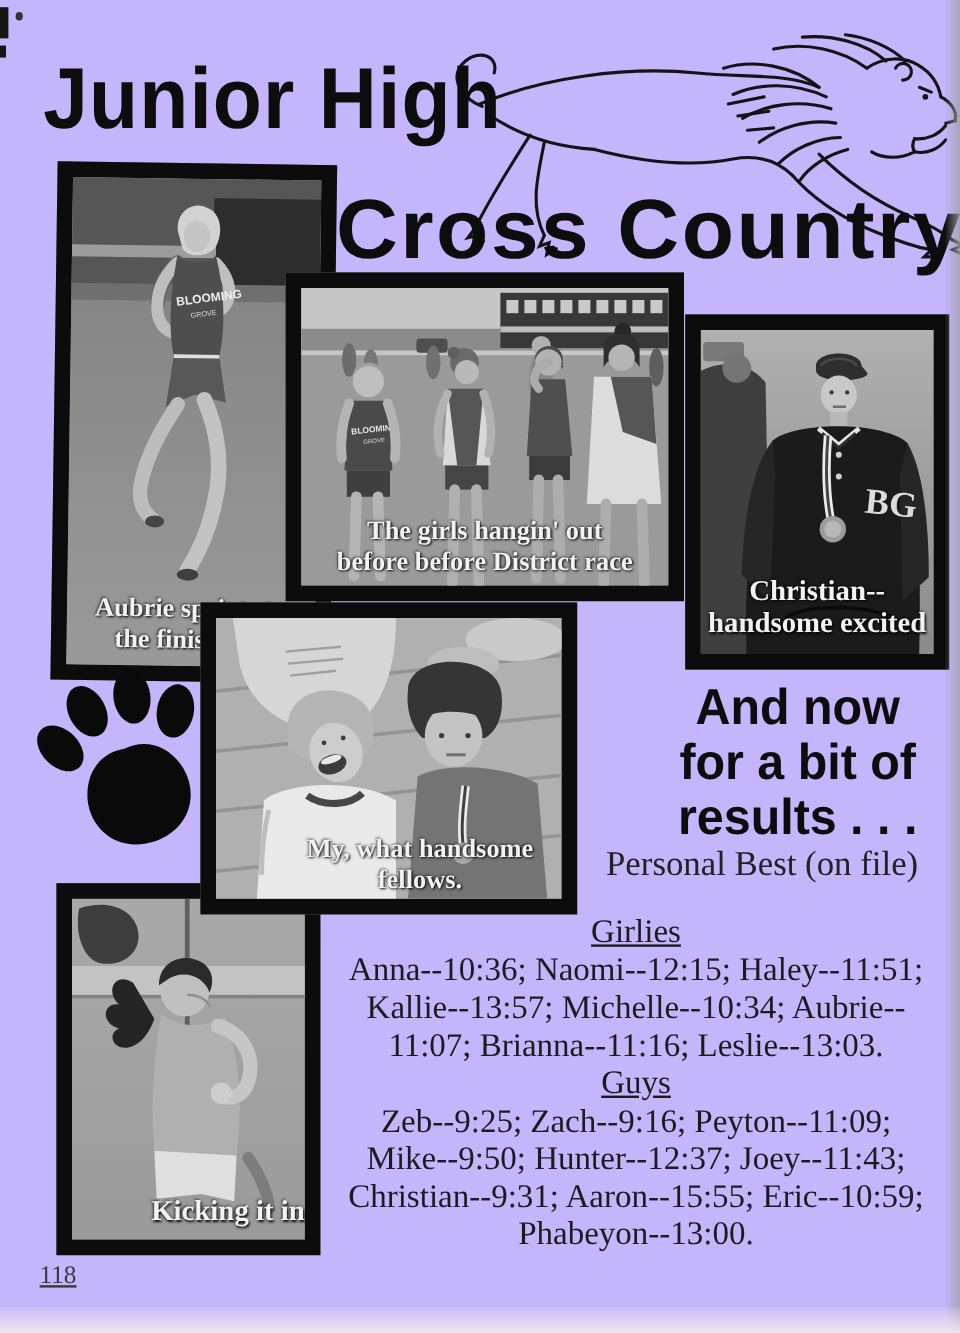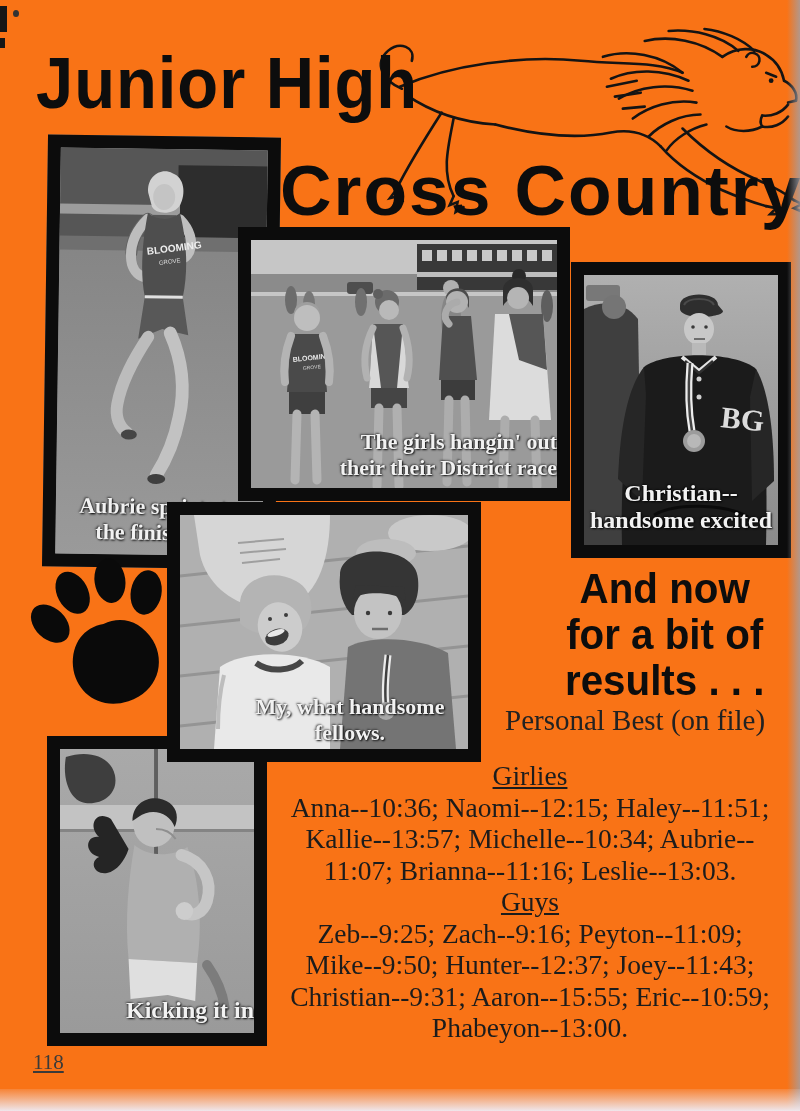--- a/index.html
+++ b/index.html
@@ -1,18 +1,18 @@
 <!DOCTYPE html>
 <html><head>
 <meta charset="utf-8">
 <style>
   html,body{margin:0;padding:0;}
   .page{
     position:relative; width:800px; height:1111px; overflow:hidden;
-    background:#f97316;
+    background:#c4b5fd;
     font-family:"Liberation Serif", serif;
   }
   
   .grunge{
     font-family:"Liberation Sans", sans-serif;
     font-weight:800; color:#0d0d0d; white-space:nowrap;
   }
   .title1{position:absolute; left:36px; top:44px; font-size:72px; line-height:78px;
     transform:scaleX(0.93); transform-origin:left top; letter-spacing:1px; z-index:5;}
   .title2{position:absolute; left:280px; top:152px; font-size:70px; line-height:78px;
@@ -26,21 +26,21 @@
     font-family:"Liberation Serif", serif; font-weight:bold; color:#f2f2f2;
     text-shadow:1px 1px 2px rgba(0,0,0,.95), -1px -1px 2px rgba(0,0,0,.55);
     z-index:3; line-height:1.15;
   }
   #photo-aubrie   {left:45px;  top:136px; width:233px; height:432px; transform:rotate(0.8deg); z-index:2;}
   #photo-girls    {left:238px; top:227px; width:332px; height:274px; z-index:3;}
   #photo-christian{left:571px; top:262px; width:220px; height:296px; z-index:3;}
   #photo-fellows  {left:167px; top:502px; width:314px; height:260px; z-index:4;}
   #photo-kicking  {left:47px;  top:736px; width:220px; height:310px; z-index:3;}
   #photo-aubrie .caption{font-size:22px; bottom:10px;}
-  #photo-girls .caption{font-size:22px; bottom:8px;text-align:right;}
+  #photo-girls .caption{font-size:22px; bottom:8px;}
   #photo-christian .caption{font-size:24px; bottom:10px;margin-top:12px;}
   #photo-fellows .caption{font-size:22px; bottom:4px; left:14px;margin-left:38px;}
   #photo-kicking .caption{font-size:24px; bottom:8px;text-align:right;}
   
   .paw{position:absolute; left:22px; top:548px; width:168px; height:168px; z-index:4;}
   
   .intro{
     position:absolute; left:538px; top:566px; width:264px; z-index:5;
     text-align:center; font-size:42px; line-height:46px;
     transform:scaleX(0.96); transform-origin:left top;
@@ -205,21 +205,21 @@
       <circle cx="268" cy="36" r="7" fill="#282828"></circle>
       <path d="M252,50 C252,34 282,34 282,50 L282,66 C276,54 258,54 252,66 Z" fill="#2f2f2f"></path>
       <circle cx="267" cy="58" r="11" fill="#b5b5b5"></circle>
       <path d="M244,74 L292,74 L300,180 L238,180 Z" fill="#dcdcdc"></path>
       <path d="M258,74 L292,74 L296,130 L268,120 Z" fill="#565656"></path>
       <path d="M254,180 L252,246" stroke="#adadad" stroke-width="9" stroke-linecap="round"></path>
       <path d="M284,180 L286,246" stroke="#adadad" stroke-width="9" stroke-linecap="round"></path>
     </svg>
     <div class="caption">
       <div>The girls hangin' out</div>
-      <div>their their District race</div>
+      <div>before before District race</div>
     </div>
   </div>
 
   <div class="photo" id="photo-christian">
     <svg viewBox="0 0 194 270" preserveAspectRatio="none" aria-hidden="true">
       <defs>
         <linearGradient id="g3" x1="0" y1="0" x2="0" y2="1">
           <stop offset="0" stop-color="#b0b0b0"></stop>
             <stop offset="1" stop-color="#8b8b8b"></stop>
         </linearGradient>

